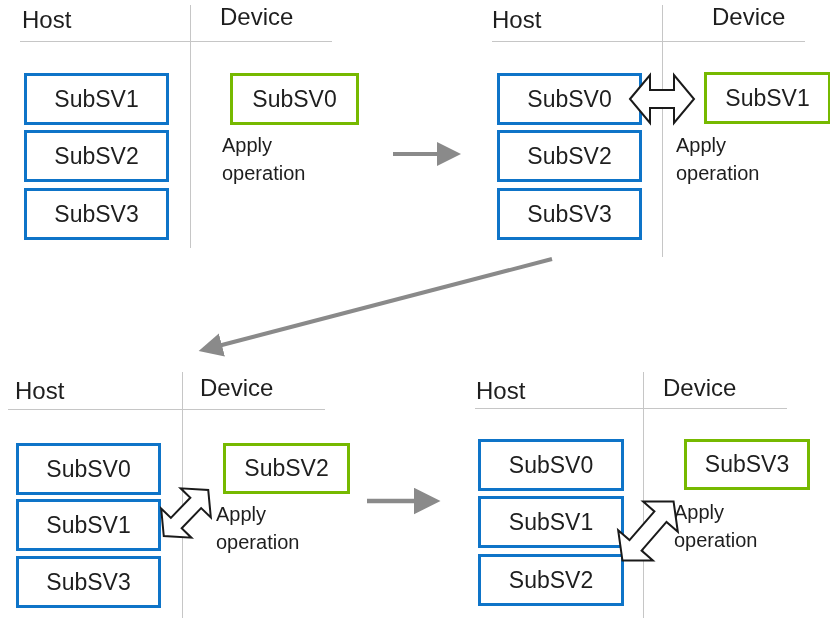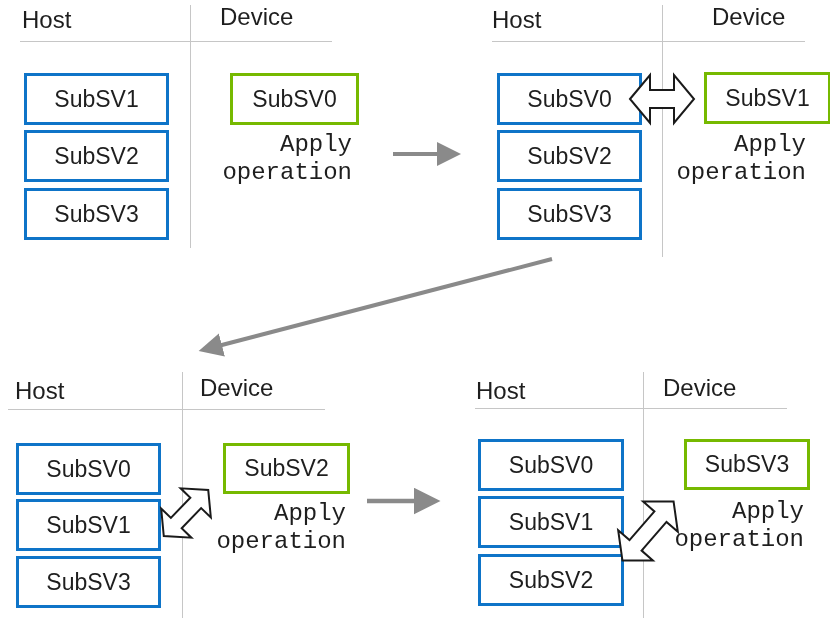--- a/index.html
+++ b/index.html
@@ -37,24 +37,23 @@
     align-items: center;
     justify-content: center;
     font-size: 23px;
     white-space: nowrap;
     margin-left: 12px;
   }
   .box.blue  { border: 3px solid #0e74c8; }
   .box.green { border: 3px solid #76b900; }
   .caption {
     position: absolute;
-    font-size: 24px;
+    font-size: 20px;
     line-height: 28px;
-    text-align: right;
-    font-family: Liberation Mono, monospace;
+    text-align: left;
   }
   #arrow-overlay {
     position: absolute;
     left: 0; top: 0;
     pointer-events: none;
   }
 </style>
 </head>
 <body>
 

